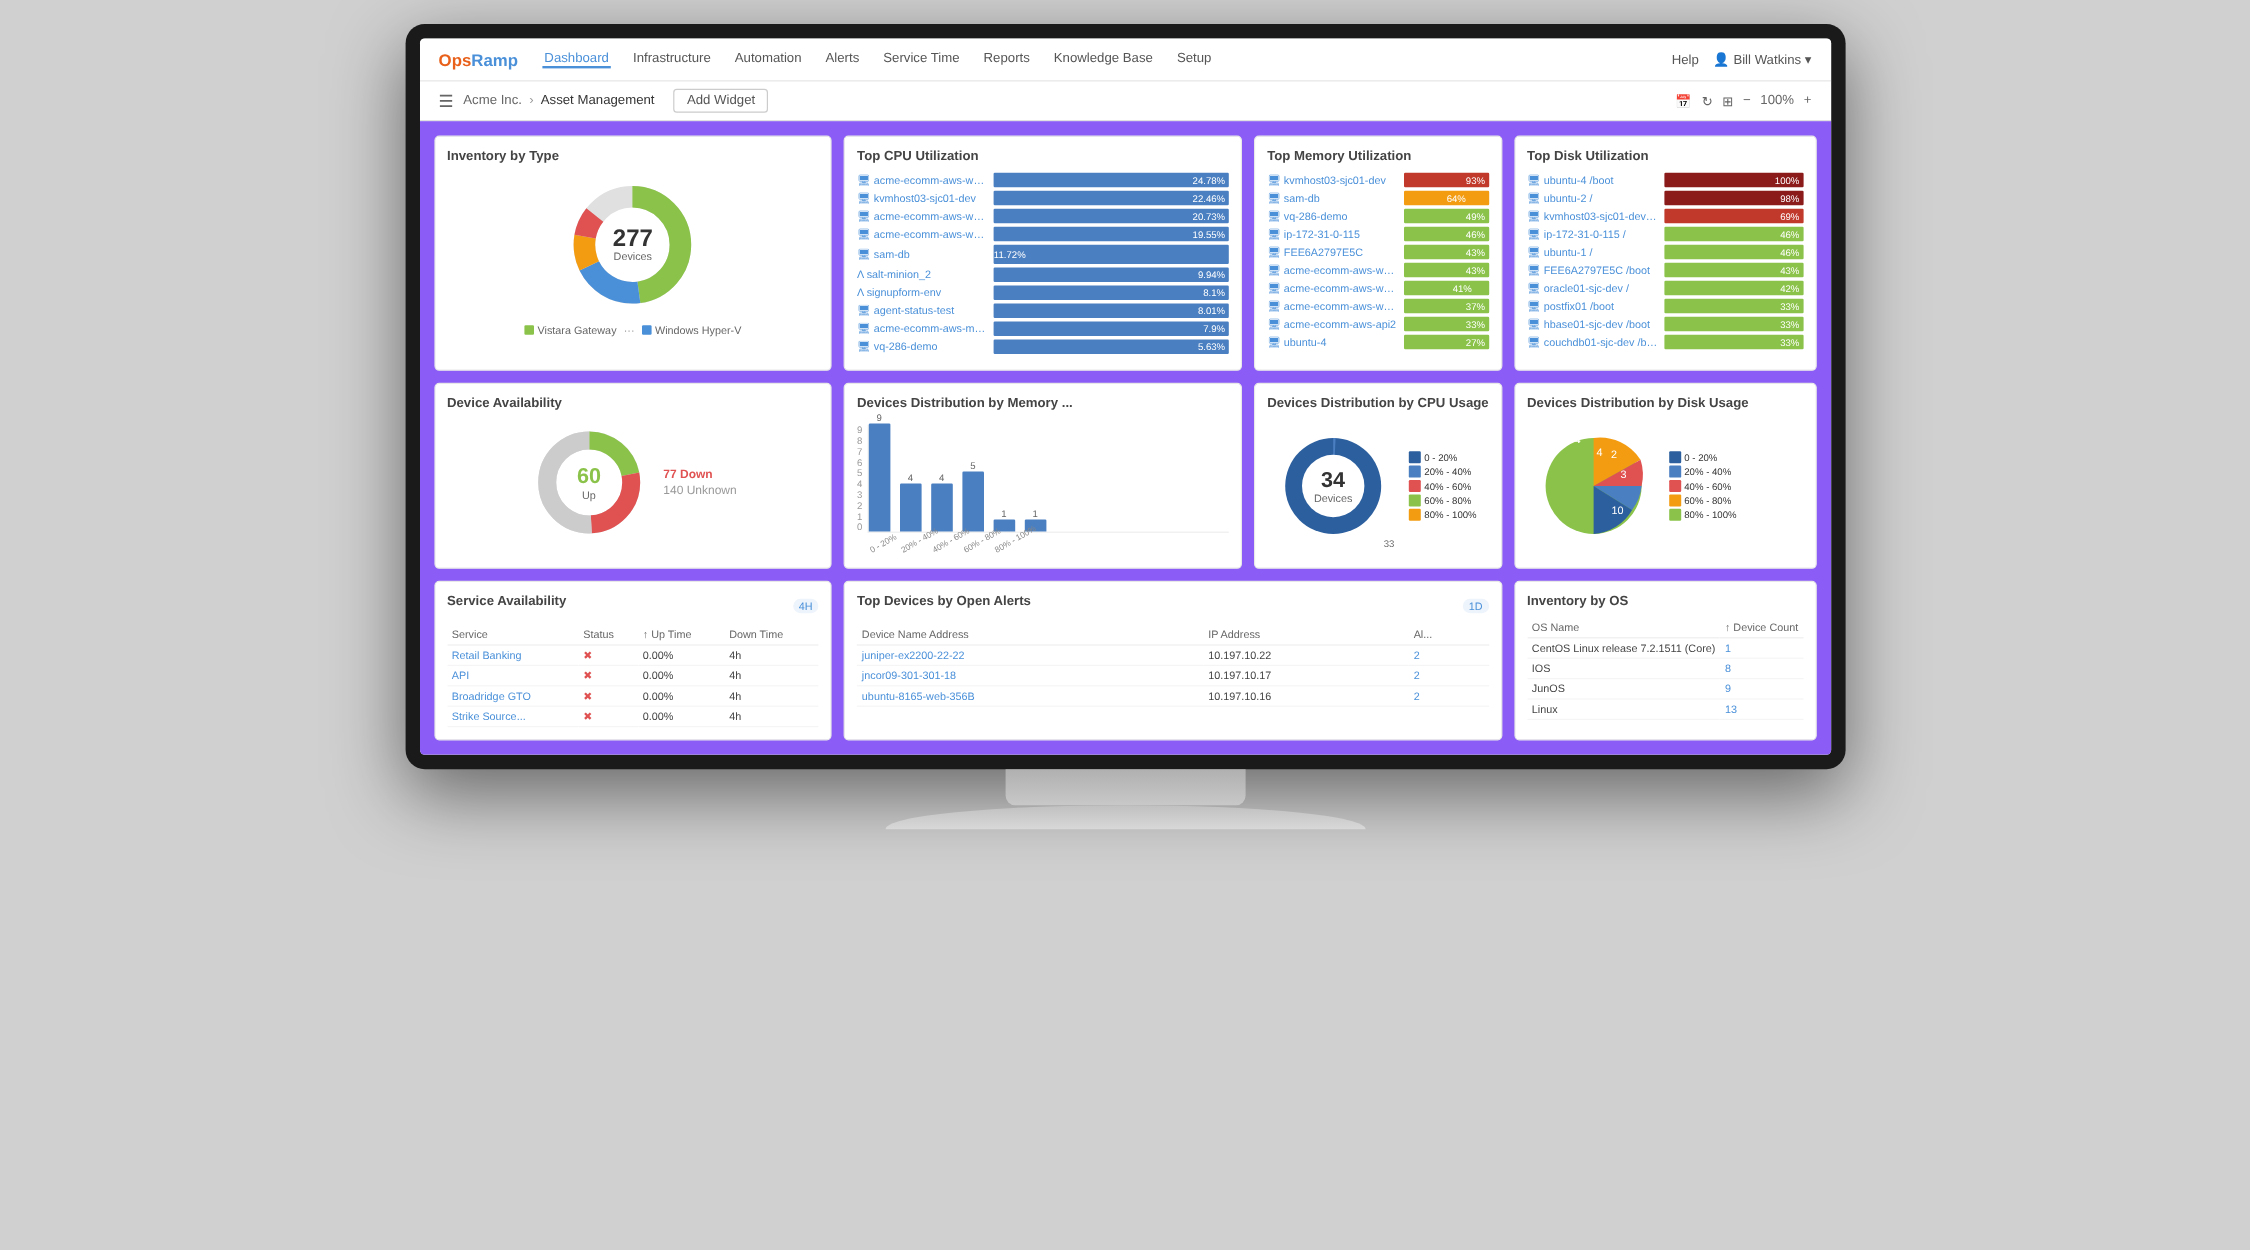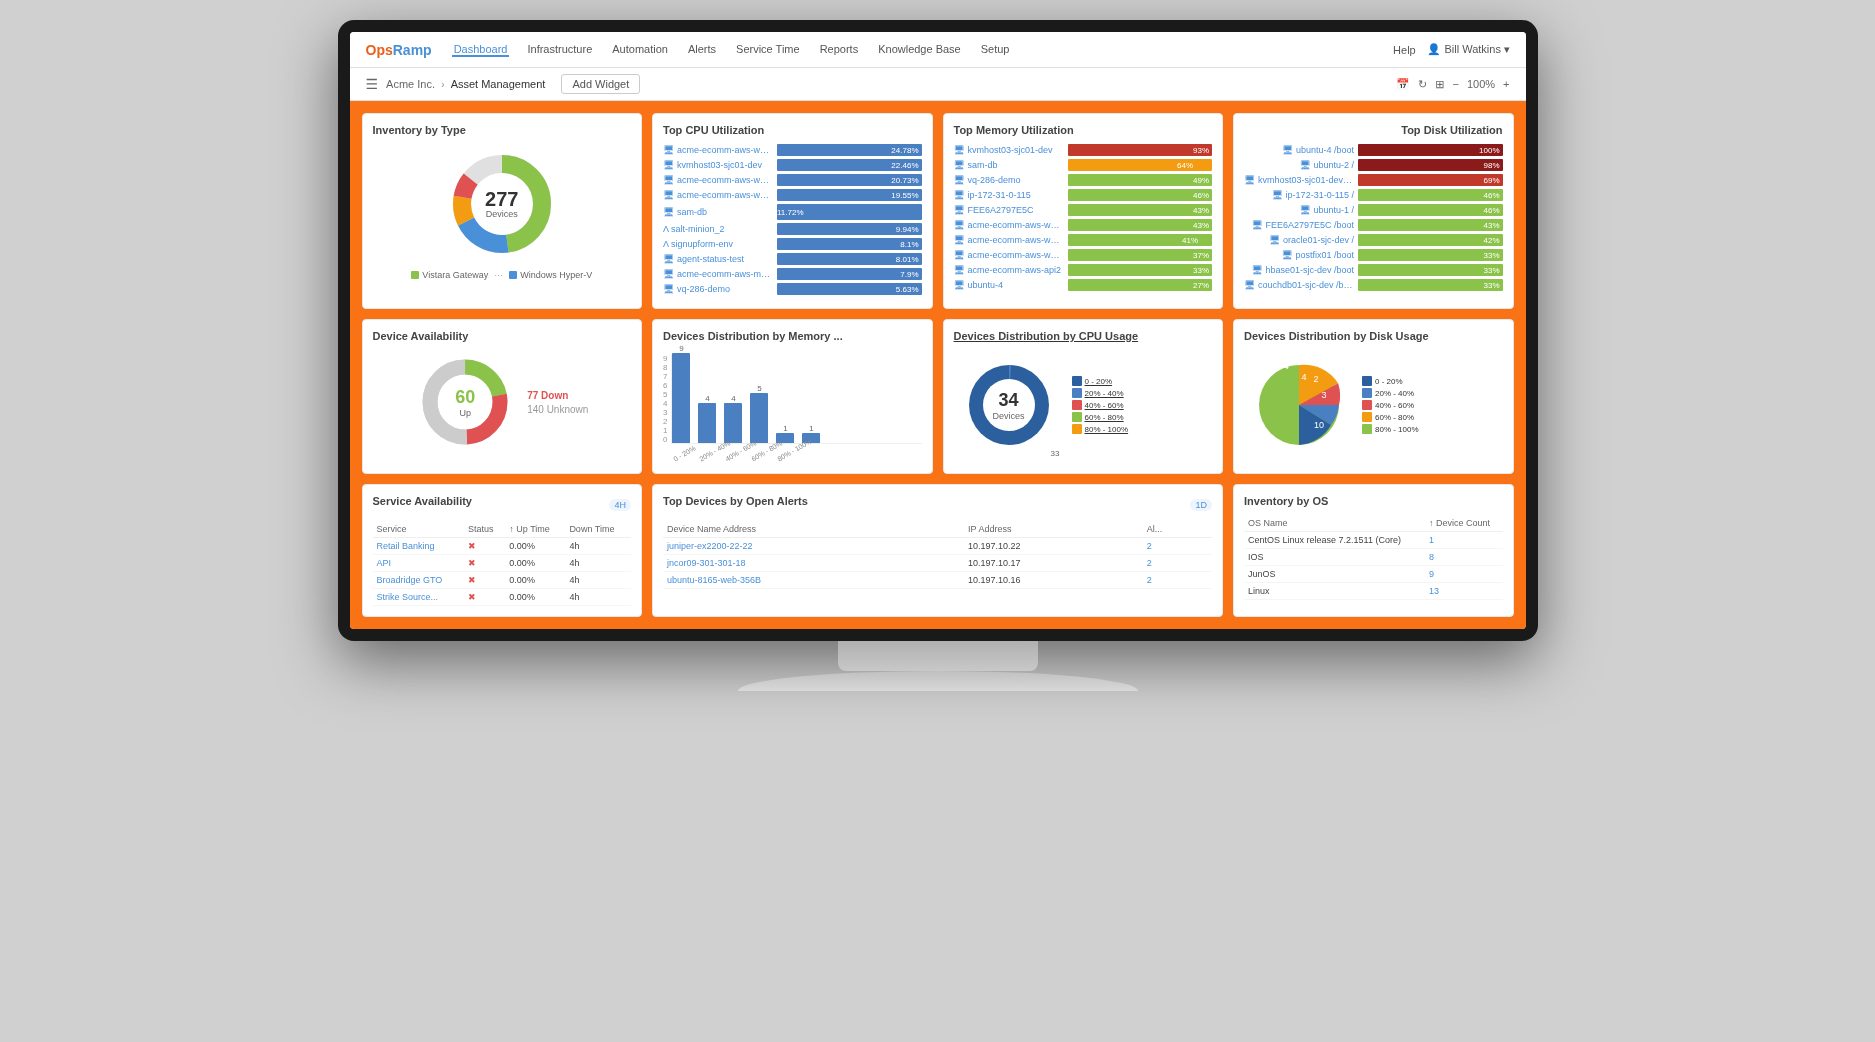--- a/index.html
+++ b/index.html
@@ -21,35 +21,35 @@
     
     .sub-nav { background: #fff; border-bottom: 1px solid #e0e0e0; padding: 6px 16px; display: flex; align-items: center; gap: 8px; }
     .hamburger { font-size: 14px; color: #666; cursor: pointer; }
     .breadcrumb { display: flex; align-items: center; gap: 6px; font-size: 11px; color: #666; }
     .breadcrumb .sep { color: #999; }
     .breadcrumb .current { color: #333; font-weight: 500; }
     .add-widget-btn { background: #fff; border: 1px solid #ccc; padding: 3px 10px; border-radius: 3px; font-size: 11px; cursor: pointer; color: #555; margin-left: 8px; }
     .sub-nav-right { margin-left: auto; display: flex; align-items: center; gap: 8px; color: #666; font-size: 11px; }
     
     
-    .dashboard { padding: 12px; display: grid; grid-template-columns: 1fr 1fr 1fr 1fr; gap: 10px; background: #f97316; }
+    .dashboard { padding: 12px; display: grid; grid-template-columns: 1fr 1fr; gap: 10px; background: #8b5cf6; }
     
     .widget { background: #fff; border-radius: 4px; border: 1px solid #e8e8e8; padding: 10px; overflow: hidden; }
     .widget-title { font-size: 11px; font-weight: 600; color: #444; margin-bottom: 8px; }
     
     
     .widget-inventory { grid-column: 1; grid-row: 1; }
     .widget-cpu { grid-column: 2; grid-row: 1; }
     .widget-memory { grid-column: 3; grid-row: 1; }
-    .widget-disk { grid-column: 4; grid-row: 1; text-align: right; }
+    .widget-disk { grid-column: 4; grid-row: 1; }
     
     
     .widget-avail { grid-column: 1; grid-row: 2; }
     .widget-mem-dist { grid-column: 2; grid-row: 2; }
-    .widget-cpu-dist { grid-column: 3; grid-row: 2; text-decoration: underline; }
+    .widget-cpu-dist { grid-column: 3; grid-row: 2; }
     .widget-disk-dist { grid-column: 4; grid-row: 2; }
     
     
     .widget-service { grid-column: 1; grid-row: 3; }
     .widget-alerts { grid-column: 2 / span 2; grid-row: 3; }
     .widget-os { grid-column: 4; grid-row: 3; }
 
     
     .donut-container { display: flex; flex-direction: column; align-items: center; }
     .donut-wrap { position: relative; width: 120px; height: 120px; margin: 0 auto; }

